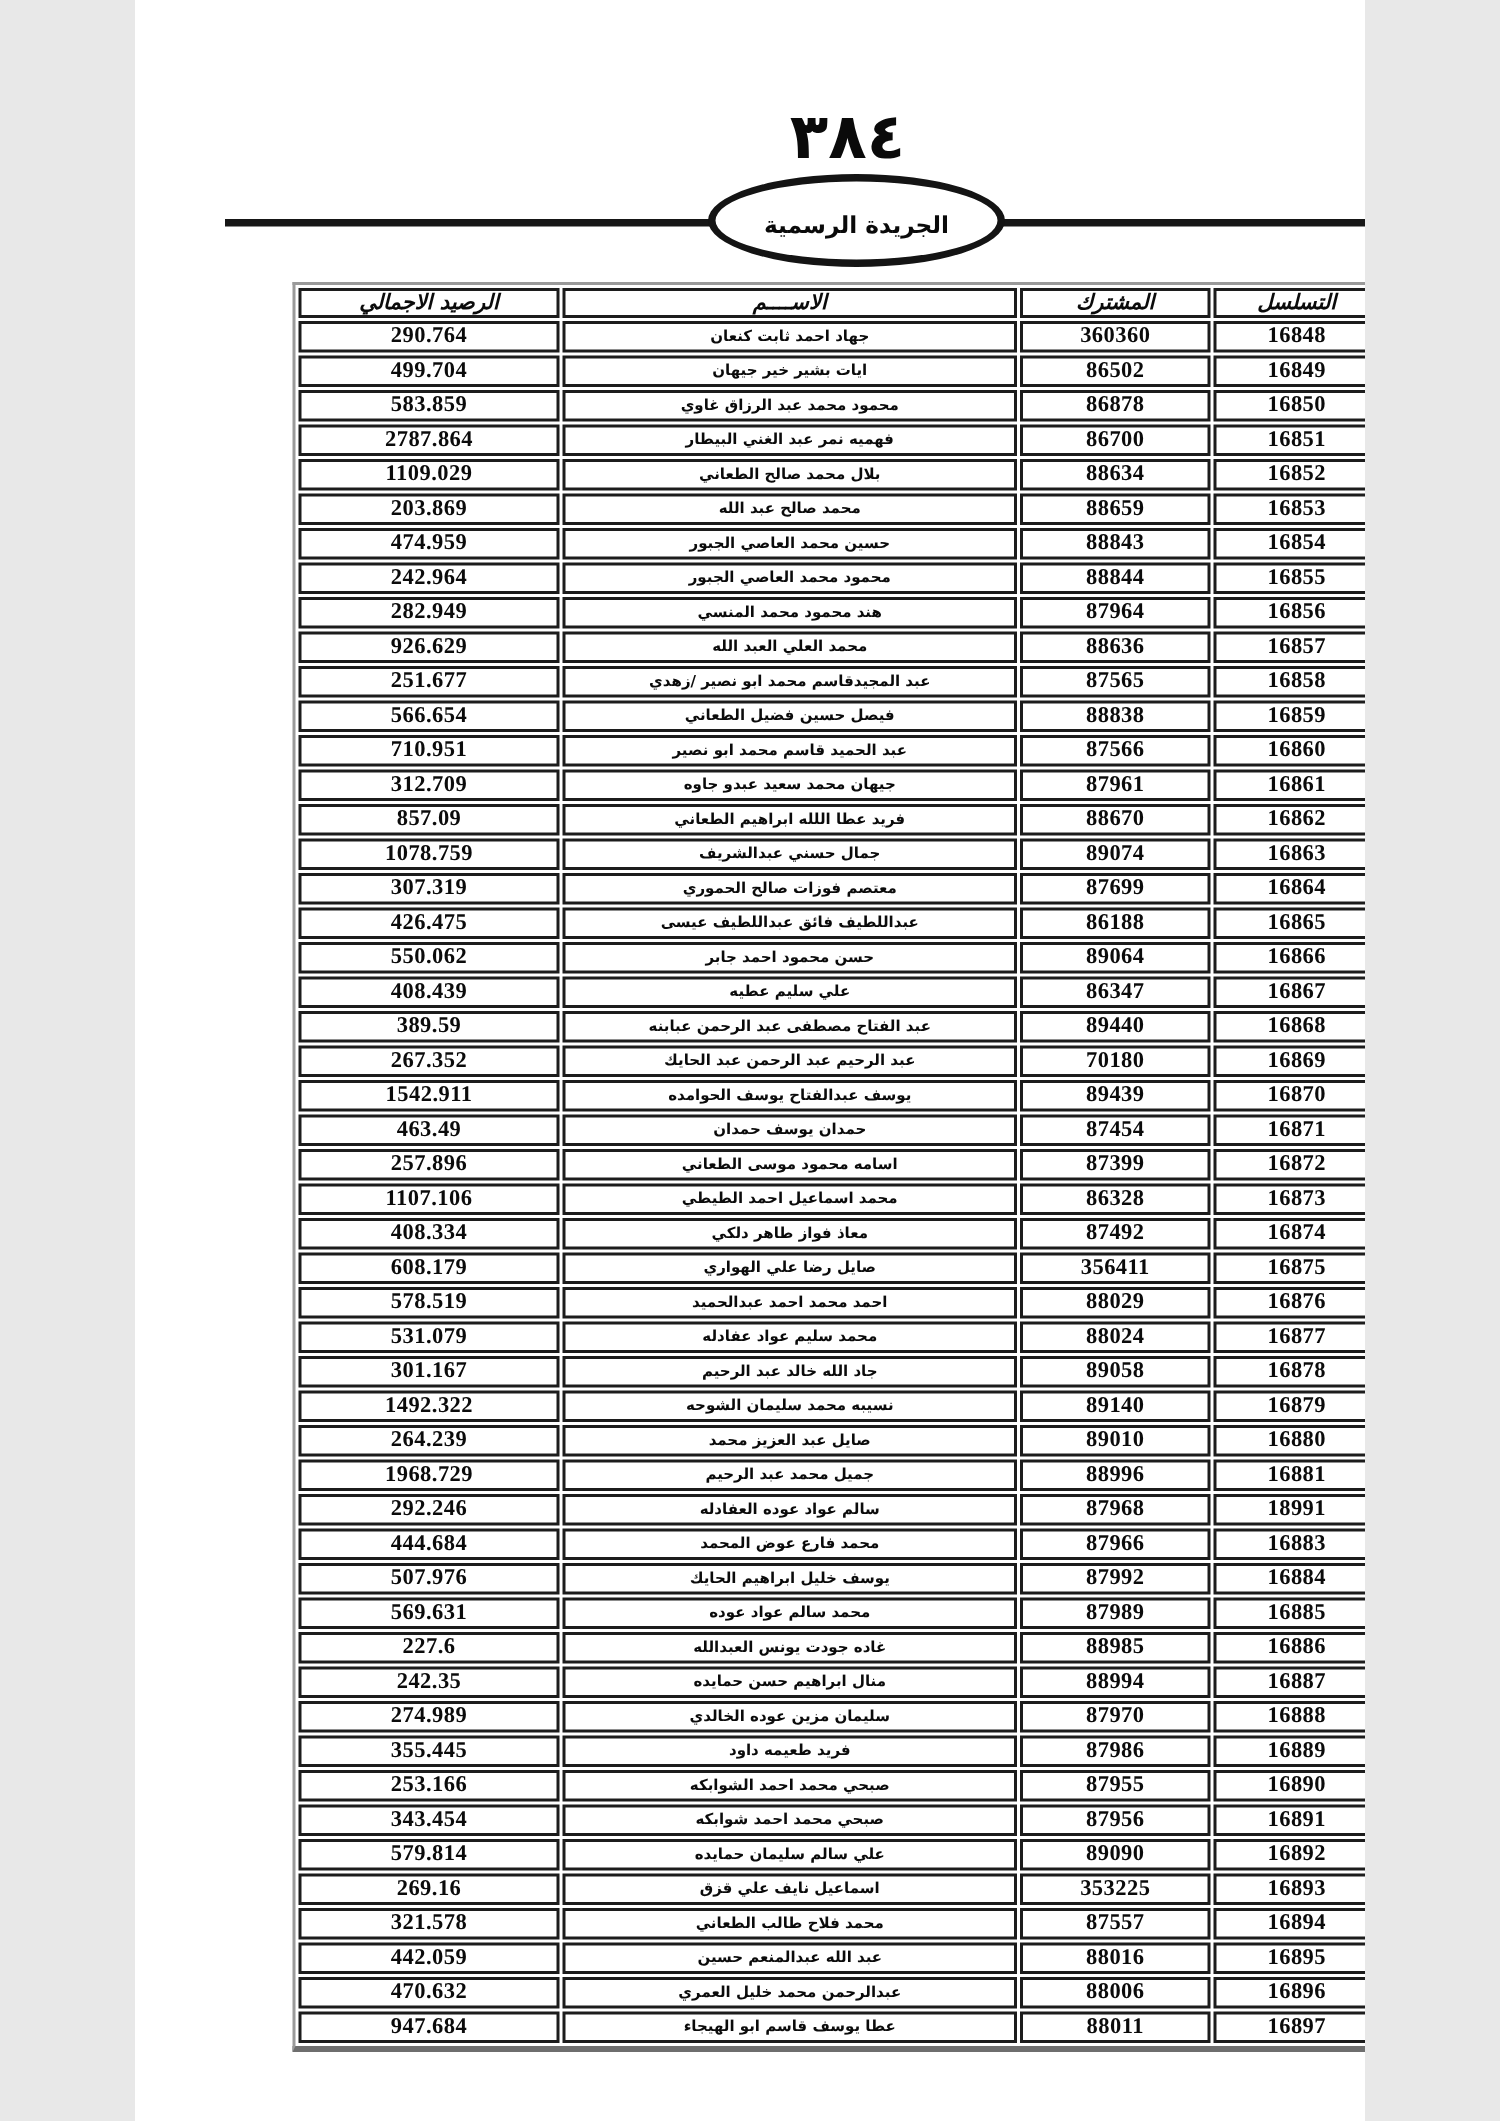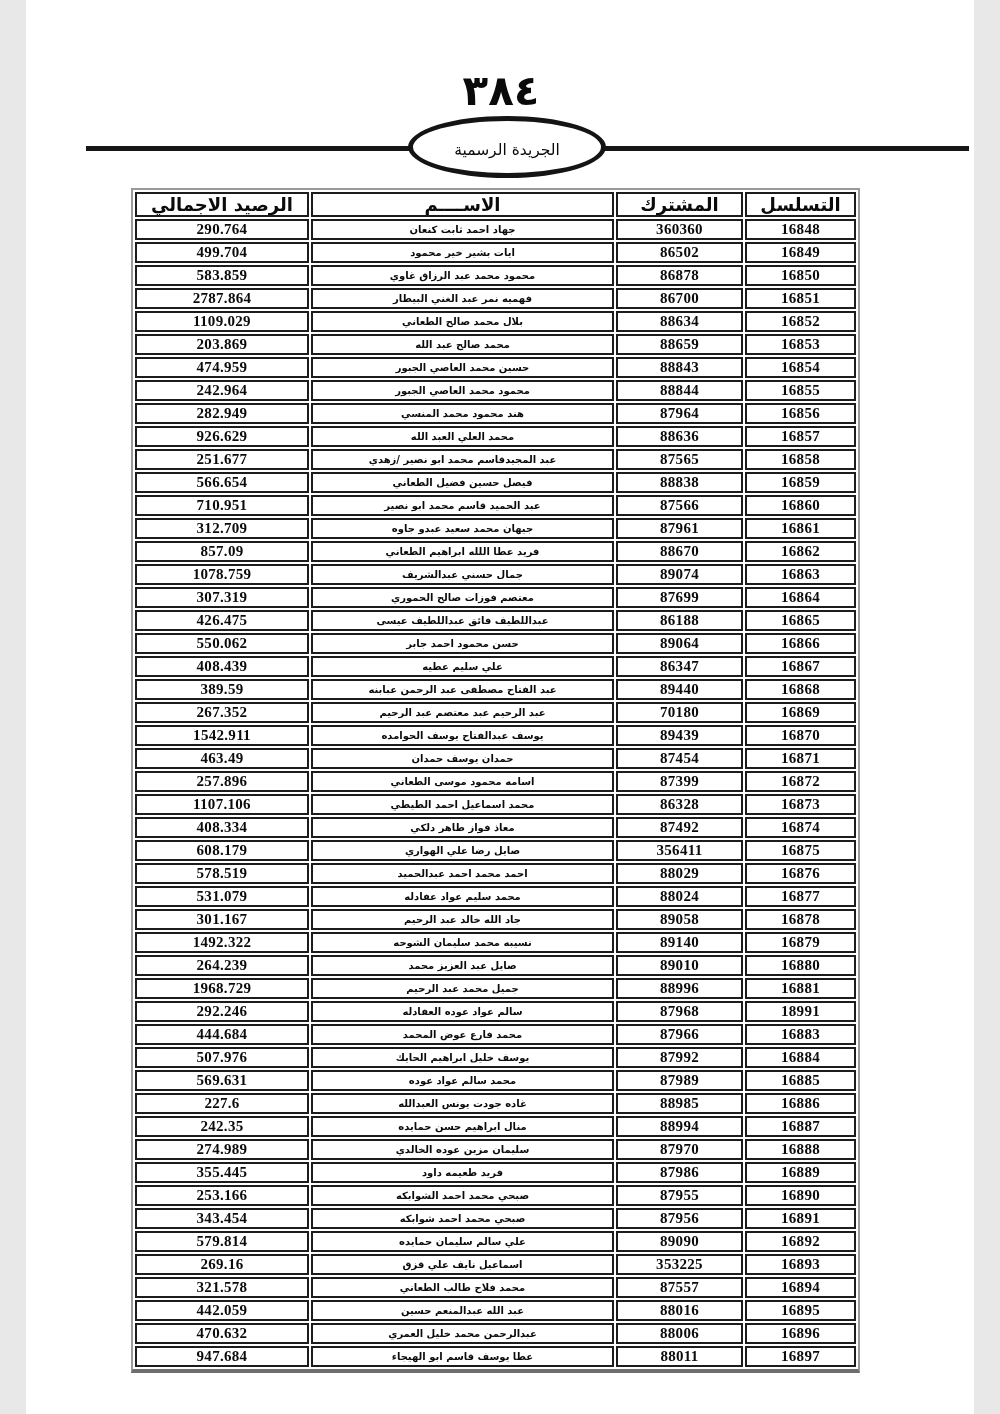--- a/index.html
+++ b/index.html
@@ -1,18 +1,18 @@
 <!DOCTYPE html>
 <html lang="ar"><head>
 <meta charset="utf-8">
 <style>
   html, body { margin: 0; padding: 0; background: #e8e8e8; }
   .page {
     position: relative;
-    width: 948px;
+    width: 820px;
     height: 1414px;
     margin: 0 auto;
     background: #ffffff;
     overflow: hidden;
     color: #000;
   }
   
   .page-number {
     position: absolute;
     top: 68px;
@@ -42,21 +42,21 @@
     height: 52px;
     background: #ffffff;
     border: 5px solid #141414;
     border-radius: 50%;
     display: flex;
     align-items: center;
     justify-content: center;
   }
   .banner-title {
     font-family: "DejaVu Sans", sans-serif;
-    font-weight: normal;
+    font-weight: bold;
     font-size: 15.5px;
     padding-top: 6px;
     color: #0a0a0a;
     direction: rtl;
   }
   
   .table-wrap {
     position: absolute;
     top: 188px;
     left: 105px;
@@ -81,21 +81,21 @@
     padding: 0;
     overflow: hidden;
     white-space: nowrap;
   }
   .ar {
     font-family: "DejaVu Sans", sans-serif;
     font-weight: bold;
     font-size: 10px;
     color: #0b0b0b;
   }
-  th.ar { font-size: 18px; }
+  th.ar { font-size: 14px; font-style: italic; }
   .num {
     font-family: "Liberation Serif", "DejaVu Serif", serif;
     font-weight: bold;
     font-size: 15px;
     letter-spacing: 0.3px;
     color: #0b0b0b;
     direction: ltr;
   }
 </style>
 </head>
@@ -130,21 +130,21 @@
       <tbody>
           <tr>
     <td class="num">16848</td>
     <td class="num">360360</td>
     <td class="ar">جهاد احمد ثابت كنعان</td>
     <td class="num">290.764</td>
   </tr>
           <tr>
     <td class="num">16849</td>
     <td class="num">86502</td>
-    <td class="ar">ايات بشير خير محمود</td>
+    <td class="ar">ايات بشير خير جيهان</td>
     <td class="num">499.704</td>
   </tr>
           <tr>
     <td class="num">16850</td>
     <td class="num">86878</td>
     <td class="ar">محمود محمد عبد الرزاق غاوي</td>
     <td class="num">583.859</td>
   </tr>
           <tr>
     <td class="num">16851</td>
@@ -250,21 +250,21 @@
   </tr>
           <tr>
     <td class="num">16868</td>
     <td class="num">89440</td>
     <td class="ar">عبد الفتاح مصطفى عبد الرحمن عبابنه</td>
     <td class="num">389.59</td>
   </tr>
           <tr>
     <td class="num">16869</td>
     <td class="num">70180</td>
-    <td class="ar">عبد الرحيم عبد معتصم عبد الرحيم</td>
+    <td class="ar">عبد الرحيم عبد الرحمن عبد الحايك</td>
     <td class="num">267.352</td>
   </tr>
           <tr>
     <td class="num">16870</td>
     <td class="num">89439</td>
     <td class="ar">يوسف عبدالفتاح يوسف الحوامده</td>
     <td class="num">1542.911</td>
   </tr>
           <tr>
     <td class="num">16871</td>

